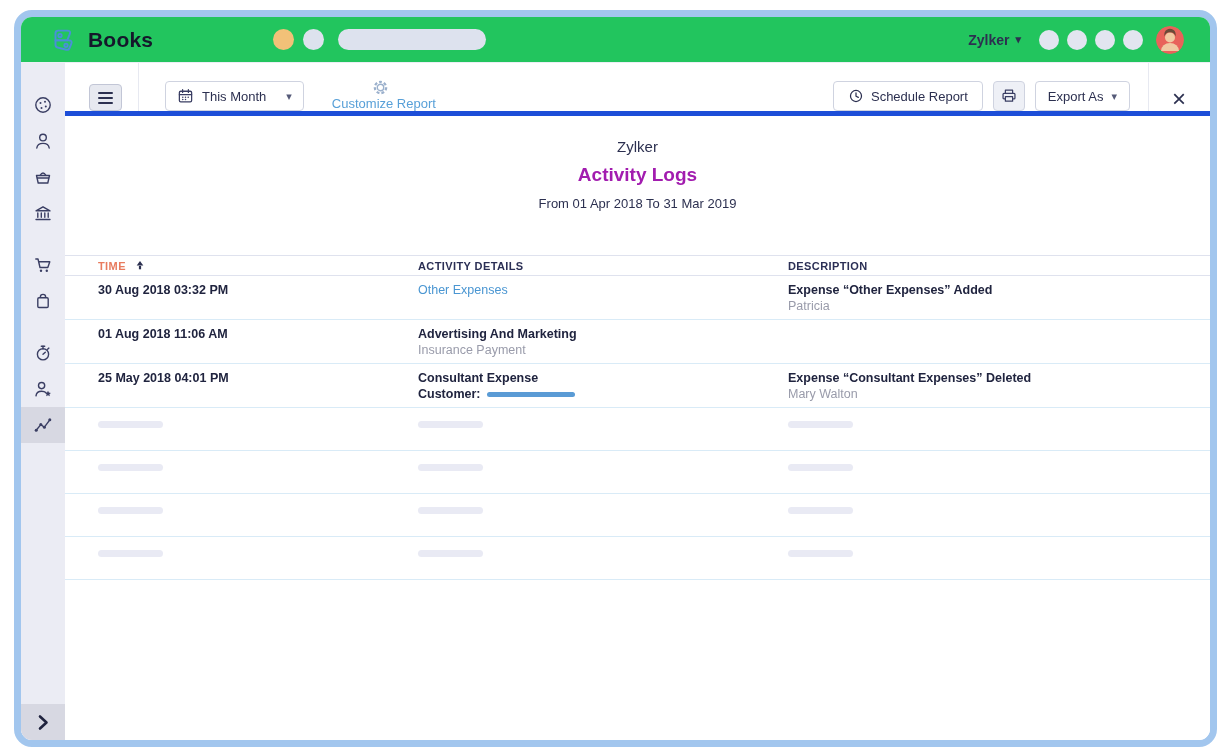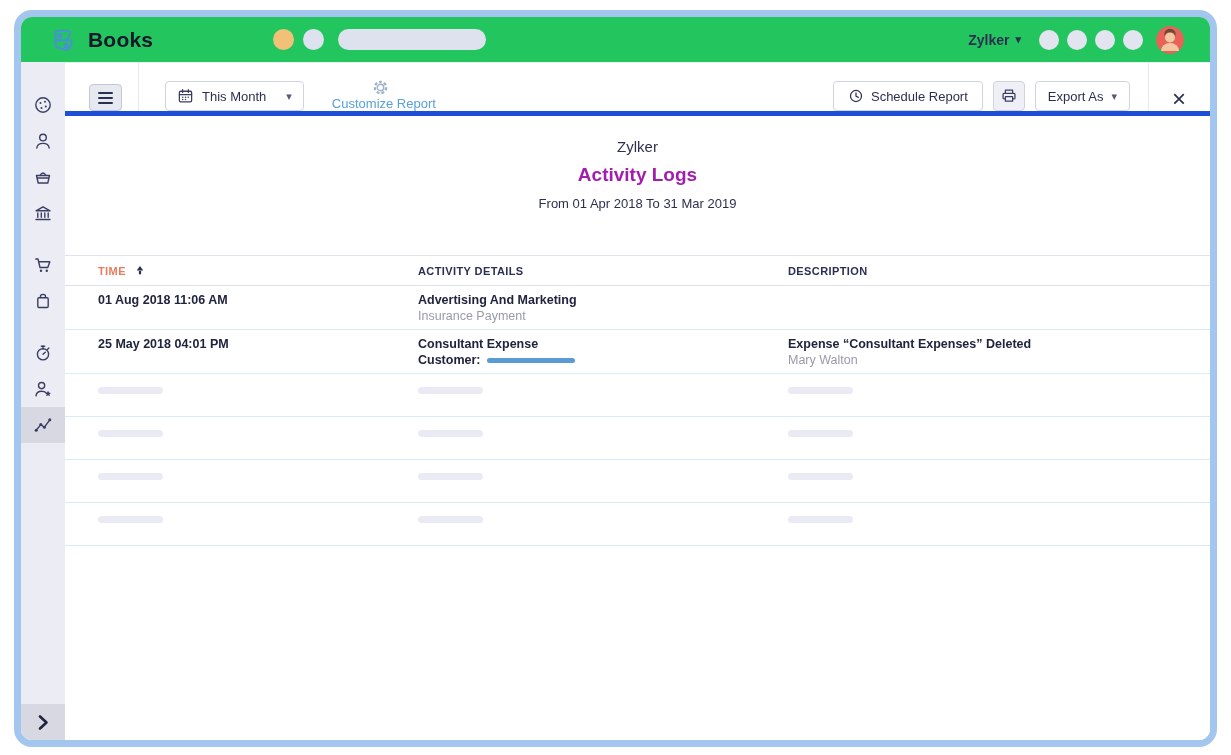--- a/index.html
+++ b/index.html
@@ -65,21 +65,21 @@
   .close-btn { font-size:24px; color:#2c3050; margin-left:23px; line-height:1; cursor:pointer; font-weight:400; }
 
   
   .report-head { text-align:center; padding-top:22px; padding-bottom:44px; }
   .report-org { font-size:15px; color:#2c3050; }
   .report-title { font-size:19px; font-weight:bold; color:#a21caf; margin-top:9px; }
   .report-range { font-size:13px; color:#2c3050; margin-top:10px; }
 
   
   .tbl-grid { display:grid; grid-template-columns:320px 370px 1fr; padding-left:33px; padding-right:20px; }
-  .tbl-head { height:31px; align-items:center; border-top:1px solid #dfe2ee; border-bottom:1px solid #dfe2ee; }
+  .tbl-head { height:21px; align-items:center; border-top:1px solid #dfe2ee; border-bottom:1px solid #dfe2ee; }
   .th { font-size:11px; font-weight:bold; color:#2b2f55; letter-spacing:.4px; cursor:pointer; }
   .th-time { color:#e87b5e; display:flex; align-items:center; }
   .sort-ic { margin-left:10px; }
   .tbl-row { border-bottom:1px solid #d9ebf7; padding-top:6px; padding-bottom:5px; min-height:44px; }
   .cell { font-size:12.5px; line-height:16px; }
   .t-bold { font-weight:bold; color:#20243f; }
   .t-gray { color:#999baa; }
   .t-link { color:#4a96d2; cursor:pointer; }
   .redact-bar { display:inline-block; width:88px; height:5px; background:#5a9bd5; border-radius:2.5px;
                 vertical-align:middle; margin-left:6px; }
@@ -270,20 +270,30 @@
           <span>TIME</span>
           <svg class="sort-ic" width="8" height="9" viewBox="0 0 8 9">
             <path d="M4 0 L7.3 4.4 H0.7 Z" fill="#2c3050"></path>
             <rect x="2.9" y="4.9" width="2.2" height="3.4" fill="#2c3050"></rect>
           </svg>
         </div>
         <div class="th">ACTIVITY DETAILS</div>
         <div class="th">DESCRIPTION</div>
       </div>
 
+      <div class="tbl-grid tbl-row">
+        <div class="cell t-bold">30 Aug 2018 03:32 PM</div>
+        <div class="cell">
+          <div><span class="t-link">Other Expenses</span></div>
+        </div>
+        <div class="cell">
+          <div class="t-bold">Expense “Other Expenses” Added</div>
+          <div class="t-gray">Patricia</div>
+        </div>
+      </div>
 
       <div class="tbl-grid tbl-row">
         <div class="cell t-bold">01 Aug 2018 11:06 AM</div>
         <div class="cell">
           <div class="t-bold">Advertising And Marketing</div>
           <div class="t-gray">Insurance Payment</div>
         </div>
       </div>
 
 

